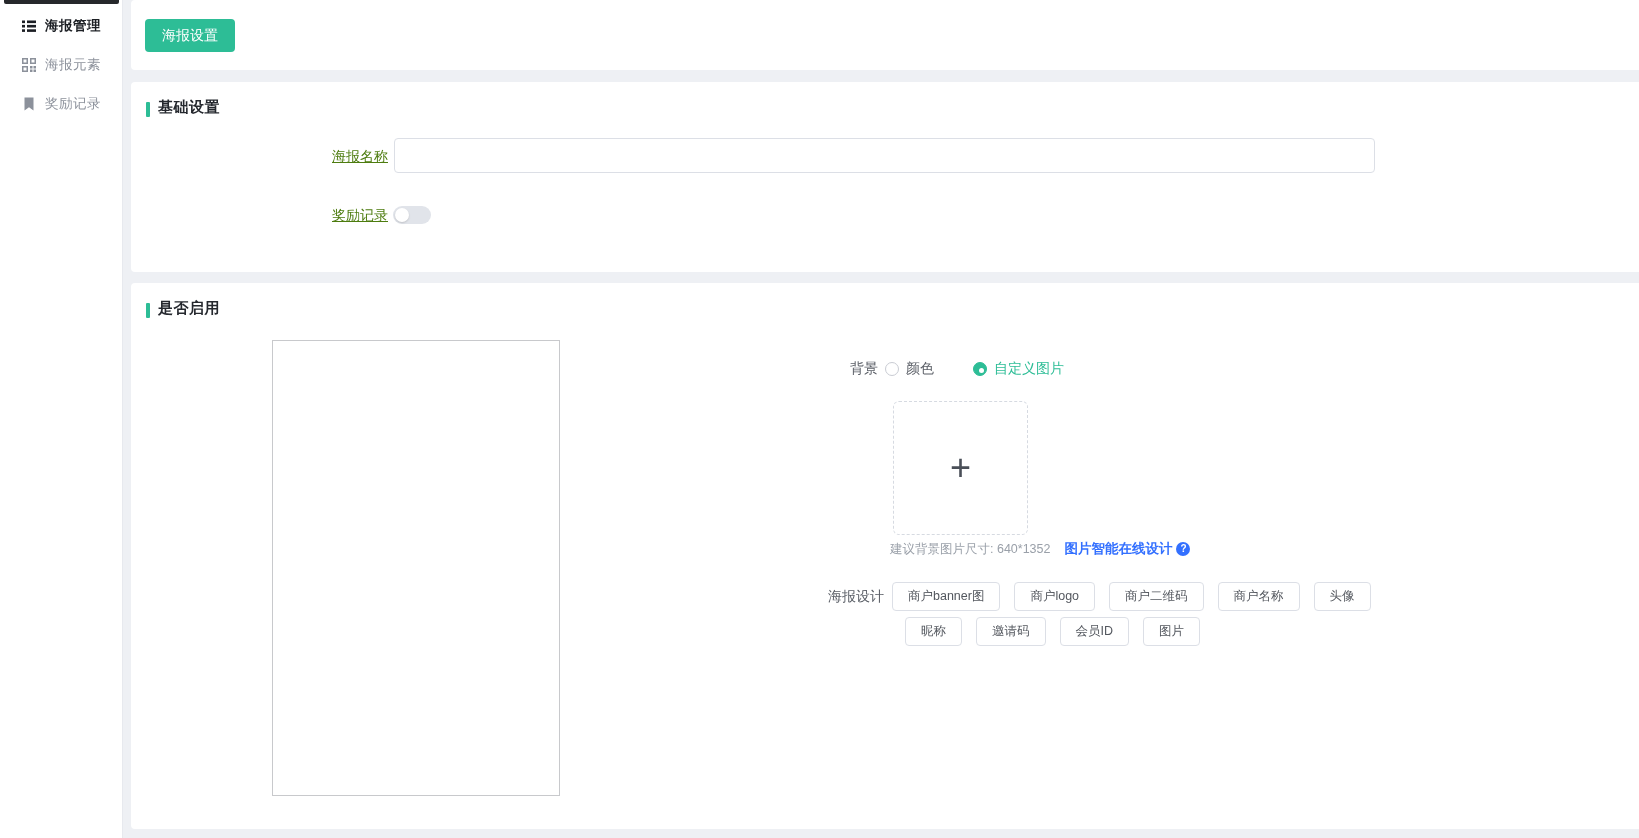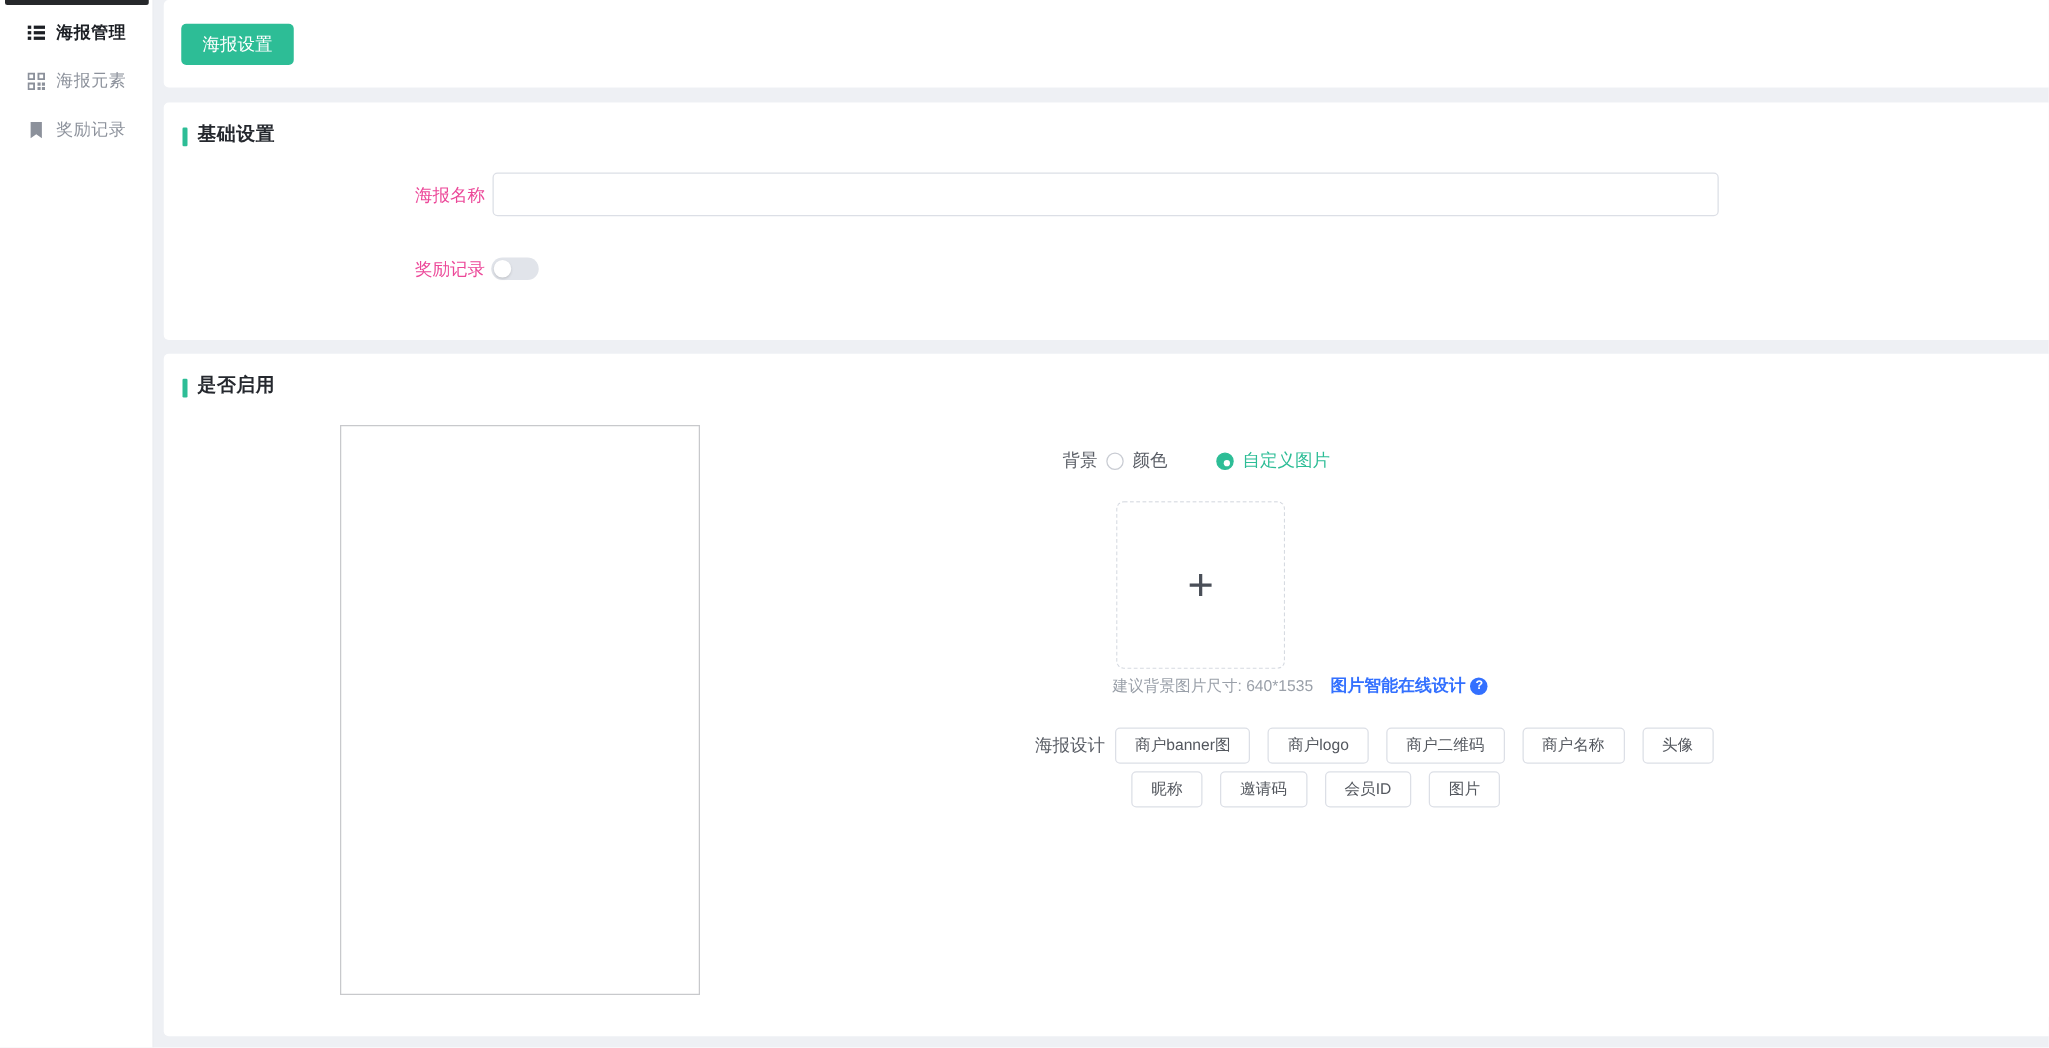--- a/index.html
+++ b/index.html
@@ -41,21 +41,21 @@
     position:absolute; left:14px; top:19px; height:33px; padding:0 17px;
     background:#2dbd96; color:#ffffff; border:none; border-radius:4px;
     font-size:14px; font-family:inherit; cursor:pointer;
   }
 
   .section-header { position:absolute; left:15px; top:16px; display:flex; align-items:flex-end; }
   .section-bar { width:4px; height:15px; background:#2dbd96; margin-right:8px; border-radius:1px; }
   .section-title { font-size:15px; font-weight:bold; color:#25282e; letter-spacing:.5px; }
 
   .form-label {
-    position:absolute; text-align:right; color:#ec4899; font-size:14px;
+    position:absolute; text-align:right; color:#4d7c0f; font-size:14px;text-decoration:underline;
   }
 
   .text-input {
     position:absolute; left:263px; top:56px; width:981px; height:35px;
     border:1px solid #dcdfe6; border-radius:4px; background:#fff;
     padding:0 12px; font-size:14px; color:#303133; font-family:inherit; outline:none;
   }
 
   .switch {
     position:absolute; left:262px; top:124px; width:38px; height:18px;
@@ -193,21 +193,21 @@
       <span class="dot"></span>
       <span class="rlabel">自定义图片</span>
     </span>
   </div>
 
   <div class="upload-box">
     <span class="plus">+</span>
   </div>
 
   <div class="hint-row">
-    <span class="hint-text">建议背景图片尺寸: 640*1535</span>
+    <span class="hint-text">建议背景图片尺寸: 640*1352</span>
     <span class="design-link">图片智能在线设计</span>
     <span class="q-icon">?</span>
   </div>
 
   <div class="elements-label">海报设计</div>
 
   <div class="el-row el-row2">
     <button class="el-btn">昵称</button>
     <button class="el-btn">邀请码</button>
     <button class="el-btn">会员ID</button>

